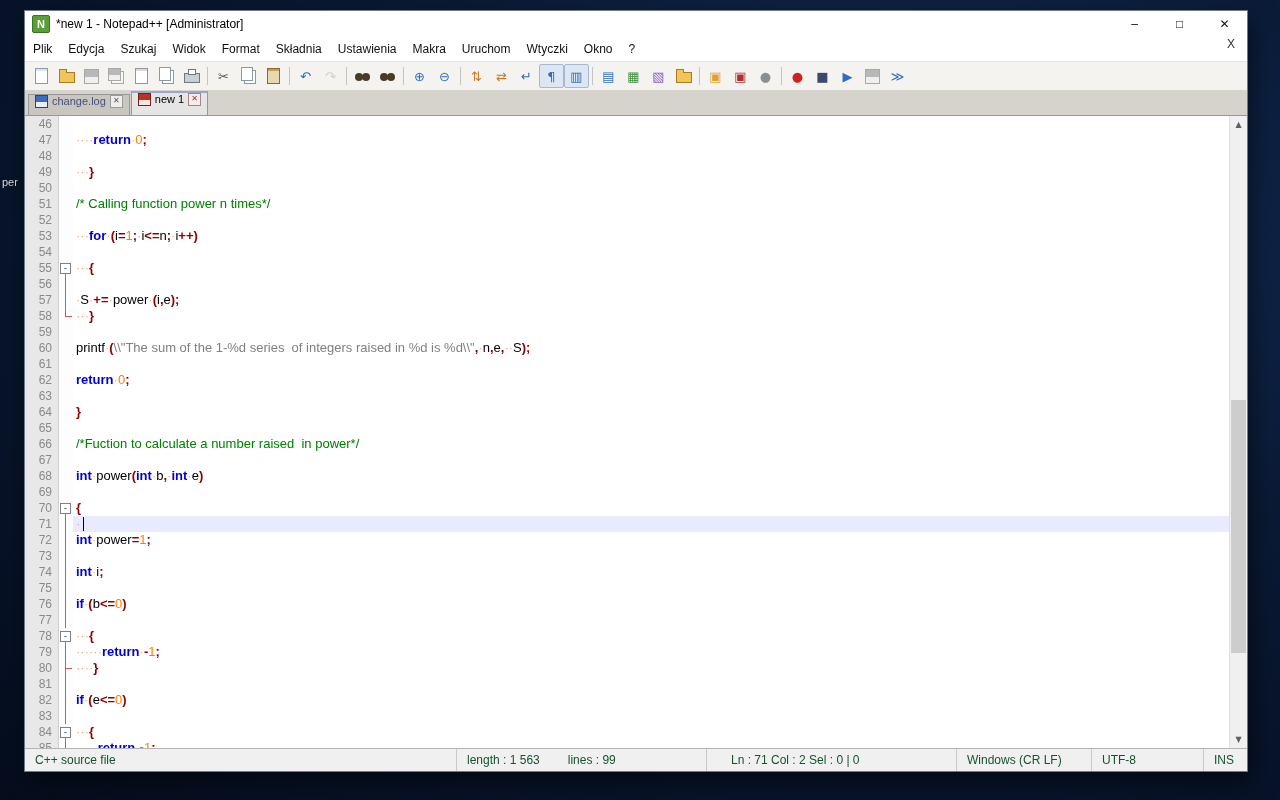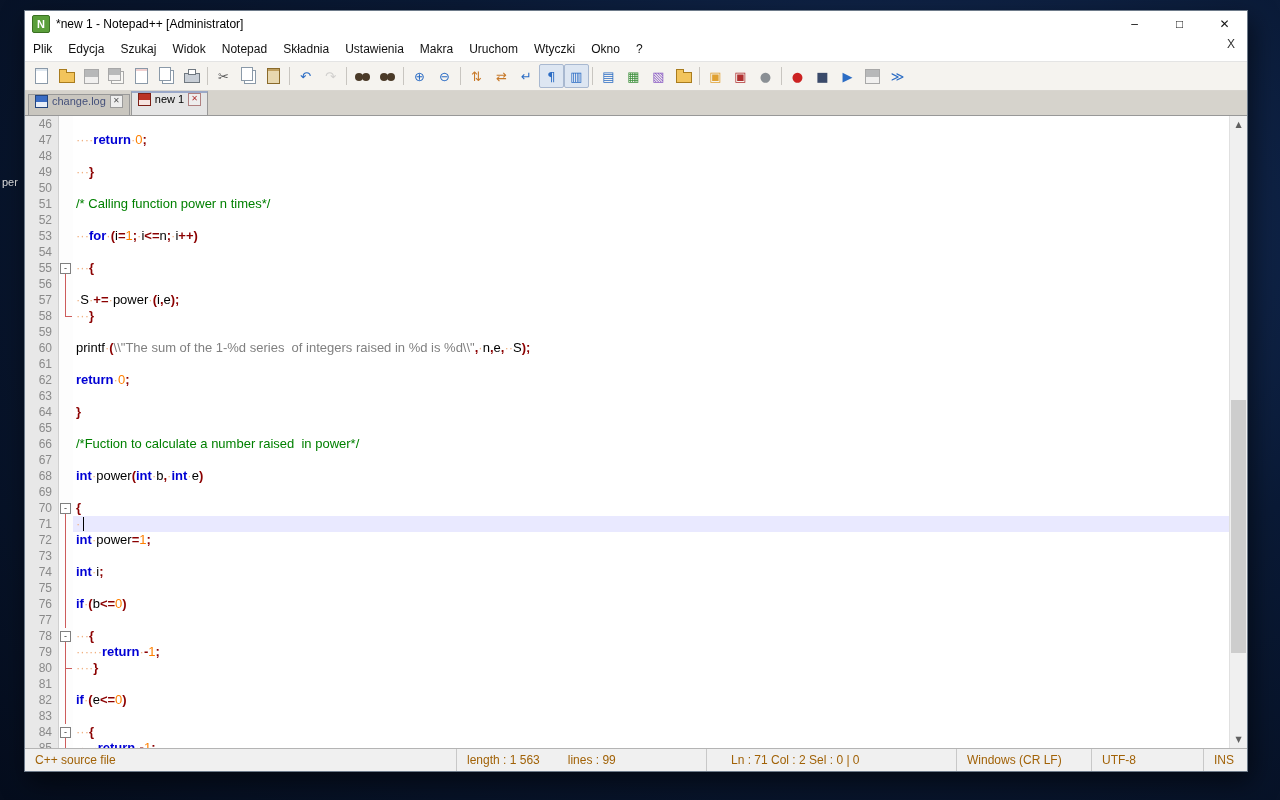--- a/index.html
+++ b/index.html
@@ -88,21 +88,21 @@
 
   
   .vscroll{position:absolute;right:0;top:0;bottom:0;width:17px;background:#f0f0f0;border-left:1px solid #e0e0e0;}
   .scroll-arrow{position:absolute;left:0;width:17px;height:17px;color:#606060;font-size:8px;
     display:flex;align-items:center;justify-content:center;font-family:"DejaVu Sans", sans-serif;}
   .scroll-arrow.up{top:0;} .scroll-arrow.down{bottom:0;}
   .scroll-thumb{position:absolute;left:1px;width:15px;top:45%;height:40%;background:#cdcdcd;}
 
   
   .statusbar{height:22px;background:#f0f0f0;border-top:1px solid #b4b4b4;display:flex;align-items:flex-end;
-    font-size:12px;color:#a16207;flex:0 0 auto;}
+    font-size:12px;color:#14532d;flex:0 0 auto;}
   .sb-seg{height:100%;display:flex;align-items:center;padding:0 10px;border-left:1px solid #c8c8c8;box-sizing:border-box;}
   .sb-doc{flex:1;border-left:none;}
   .sb-len{width:250px;gap:28px;}
   .sb-pos{width:250px;padding-left:24px;}
   .sb-eol{width:135px;}
   .sb-enc{width:112px;}
   .sb-ins{width:44px;}
 </style>
 </head>
 <body>
@@ -119,21 +119,21 @@
     <div class="win-btn">□</div>
     <div class="win-btn close">✕</div>
   </div>
 
   <div class="menubar">
     <div style="display:flex">
         <span class="menu-item">Plik</span>
         <span class="menu-item">Edycja</span>
         <span class="menu-item">Szukaj</span>
         <span class="menu-item">Widok</span>
-        <span class="menu-item">Notepad</span>
+        <span class="menu-item">Format</span>
         <span class="menu-item">Składnia</span>
         <span class="menu-item">Ustawienia</span>
         <span class="menu-item">Makra</span>
         <span class="menu-item">Uruchom</span>
         <span class="menu-item">Wtyczki</span>
         <span class="menu-item">Okno</span>
         <span class="menu-item">?</span>
       </div>
     <span class="menu-close">X</span>
   </div>

